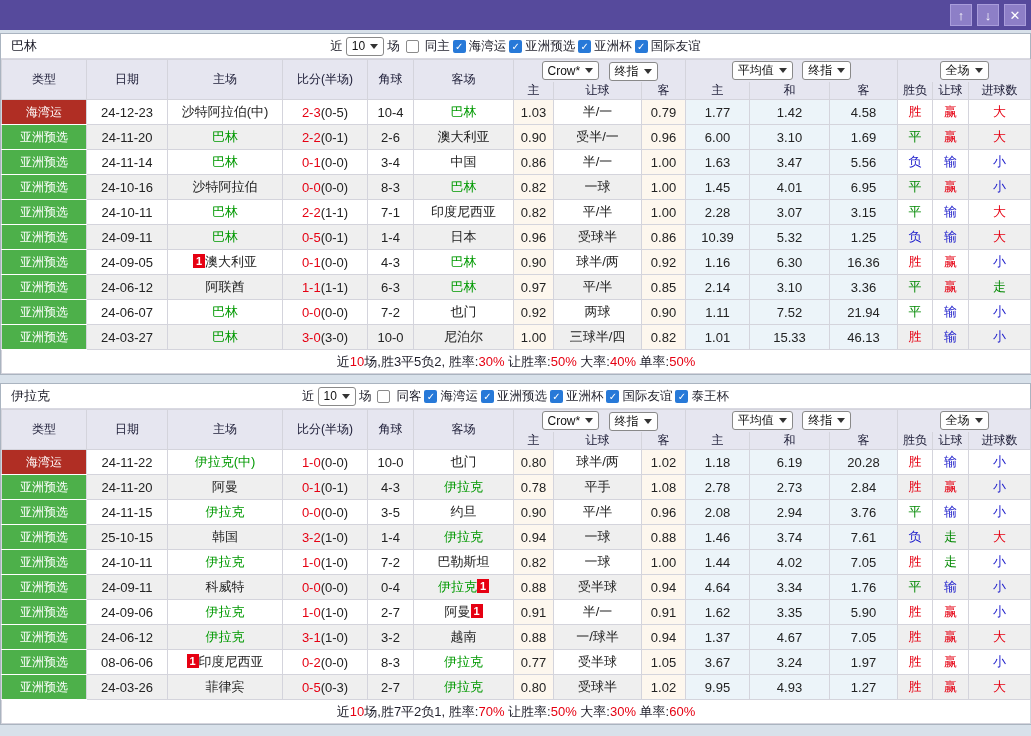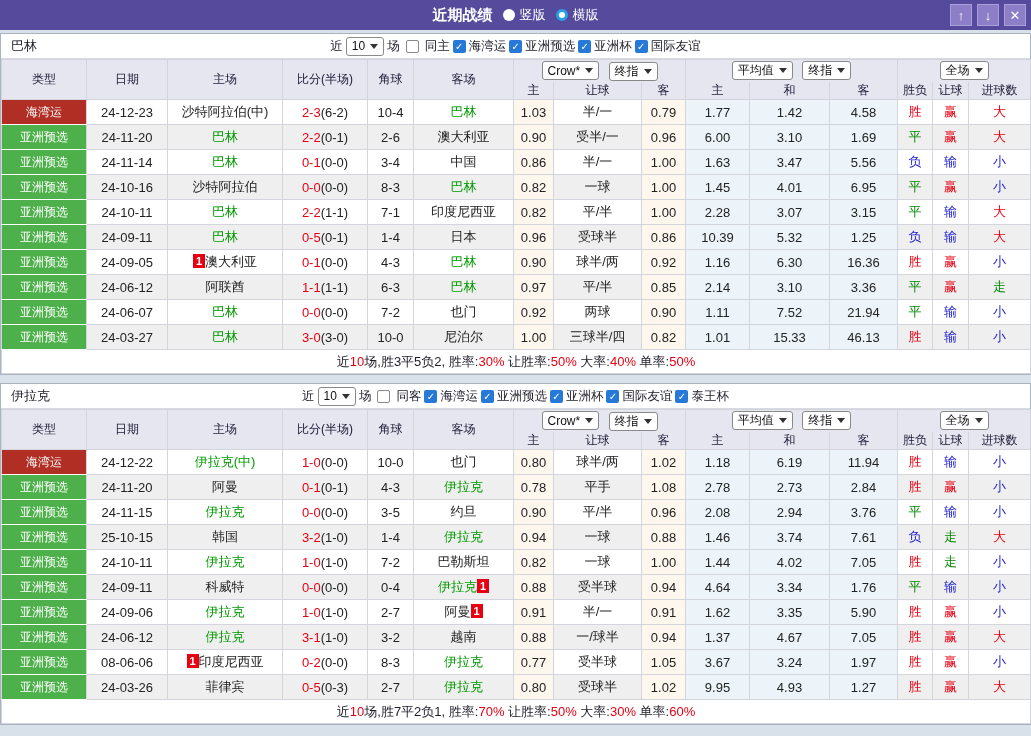--- a/index.html
+++ b/index.html
@@ -53,31 +53,20 @@
   .red1 { display:inline-block; background:#e60012; color:#fff; width:12px; height:14px; line-height:14px; font-size:11px; font-weight:bold; vertical-align:1px; }
   tfoot td { height:24px; background:#fff; font-size:13px; color:#1c1c28; border-top:1px solid #ccc; }
   tfoot .red { color:#e60012; }
 </style>
 </head>
 <body>
 
 <div class="page">
 
   <div class="titlebar">
-    <div class="tb-center">
-      <span class="tb-title">近期战绩</span>
-      <span class="tb-radio-group">
-        <span class="radio off"></span>
-        <span>竖版</span>
-      </span>
-      <span class="tb-radio-group">
-        <span class="radio on"></span>
-        <span>横版</span>
-      </span>
-    </div>
     <div class="tb-buttons">
       <span class="tb-btn">↑</span>
       <span class="tb-btn">↓</span>
       <span class="tb-btn">✕</span>
     </div>
   </div>
 
   <div class="panel">
     <div class="team-row">
       <span class="team-name">巴林</span>
@@ -163,21 +152,21 @@
           <th>胜负</th>
           <th>让球</th>
           <th>进球数</th>
         </tr>
       </thead>
       <tbody id="tbody-0">
           <tr class="odd">
             <td class="type" style="background: rgb(176, 46, 36);">海湾运</td>
             <td>24-12-23</td>
             <td><span>沙特阿拉伯(中)</span></td>
-            <td><span class="score-ft">2-3</span><span class="score-ht">(6-2)</span></td>
+            <td><span class="score-ft">2-3</span><span class="score-ht">(0-5)</span></td>
             <td>10-4</td>
             <td><span class="team-self">巴林</span></td>
             <td class="odds-bg">1.03</td>
             <td>半/一</td>
             <td class="odds-bg">0.79</td>
             <td class="avg-bg">1.77</td>
             <td class="avg-bg">1.42</td>
             <td class="avg-bg">4.58</td>
             <td style="color: rgb(230, 0, 18);">胜</td>
             <td style="color: rgb(230, 0, 18);">赢</td>
@@ -430,31 +419,31 @@
           <th>和</th>
           <th>客</th>
           <th>胜负</th>
           <th>让球</th>
           <th>进球数</th>
         </tr>
       </thead>
       <tbody id="tbody-1">
           <tr class="odd">
             <td class="type" style="background: rgb(176, 46, 36);">海湾运</td>
-            <td>24-12-22</td>
+            <td>24-11-22</td>
             <td><span class="team-self">伊拉克(中)</span></td>
             <td><span class="score-ft">1-0</span><span class="score-ht">(0-0)</span></td>
             <td>10-0</td>
             <td><span>也门</span></td>
             <td class="odds-bg">0.80</td>
             <td>球半/两</td>
             <td class="odds-bg">1.02</td>
             <td class="avg-bg">1.18</td>
             <td class="avg-bg">6.19</td>
-            <td class="avg-bg">11.94</td>
+            <td class="avg-bg">20.28</td>
             <td style="color: rgb(230, 0, 18);">胜</td>
             <td style="color: rgb(34, 34, 204);">输</td>
             <td style="color: rgb(34, 34, 204);">小</td>
           </tr>
           <tr class="even">
             <td class="type" style="background: rgb(77, 176, 74);">亚洲预选</td>
             <td>24-11-20</td>
             <td><span>阿曼</span></td>
             <td><span class="score-ft">0-1</span><span class="score-ht">(0-1)</span></td>
             <td>4-3</td>

